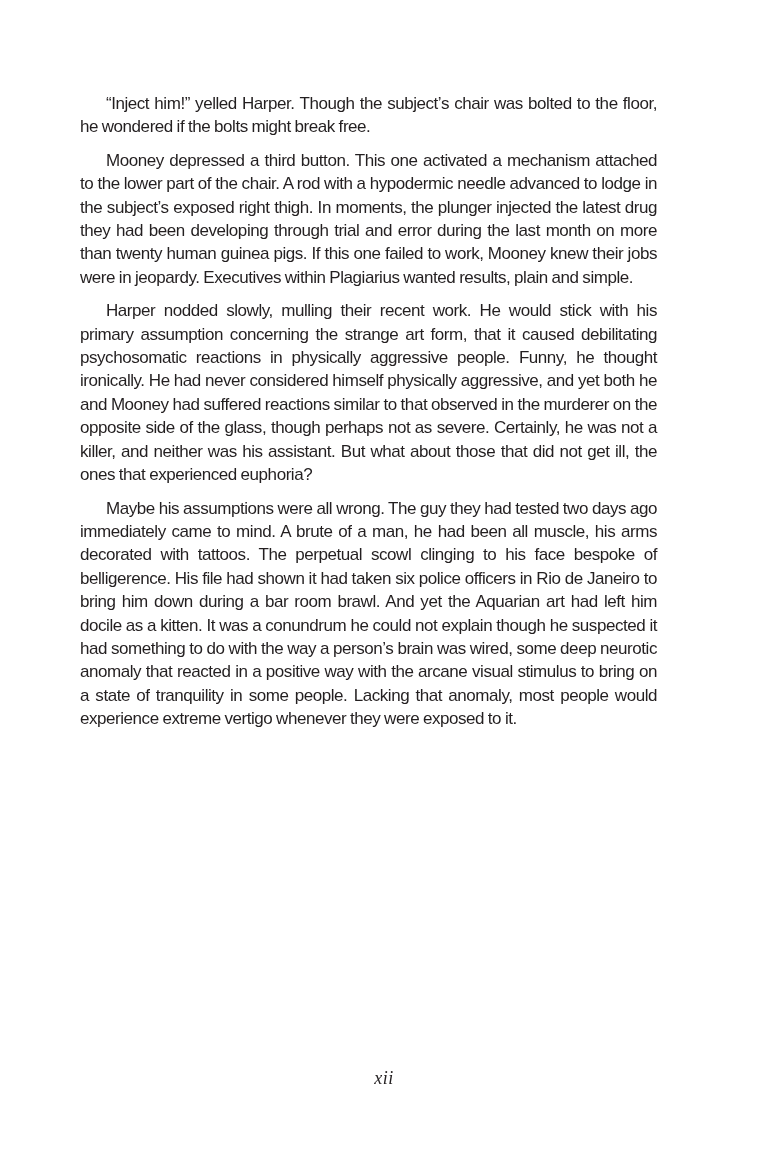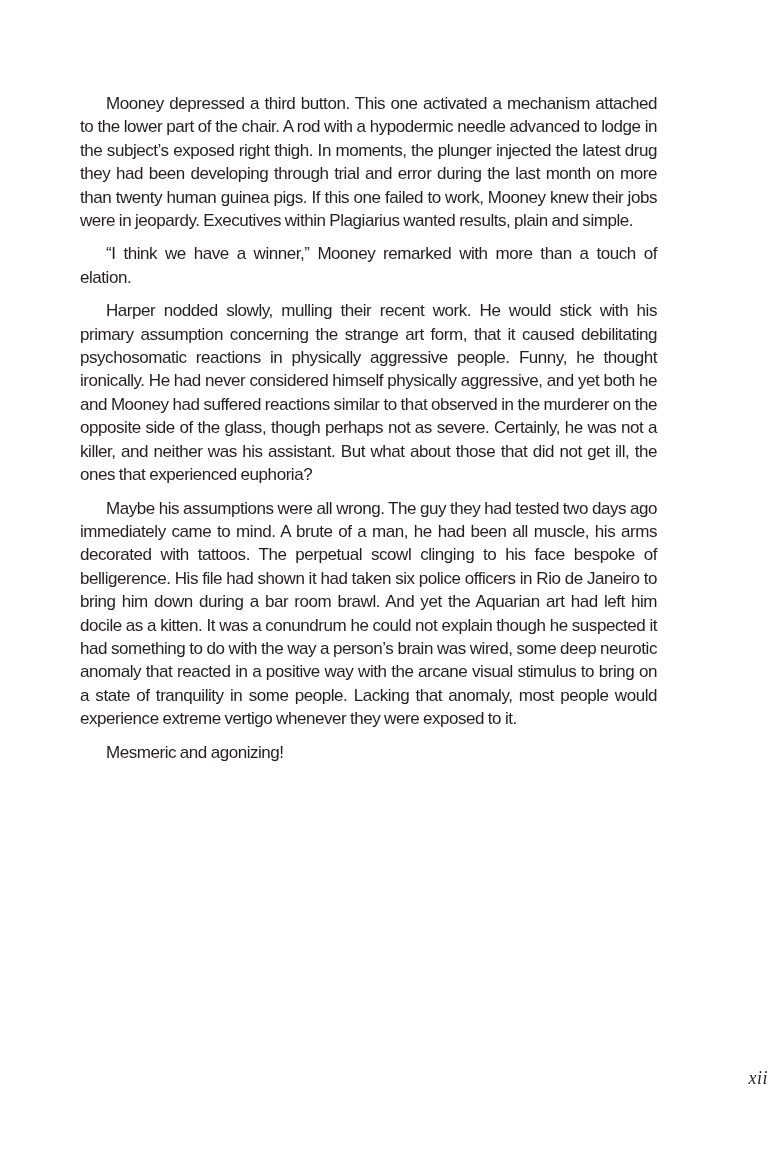--- a/index.html
+++ b/index.html
@@ -29,32 +29,31 @@
       margin: 0 0 10px 0;
       text-indent: 26px;
       text-align: justify;
       text-align-last: left;
     }
     .page-number {
       position: absolute;
       left: 0;
       width: 768px;
       top: 1068px;
-      text-align: right;
+      text-align: center;
       font-family: "Liberation Serif", serif;
       font-style: italic;
       font-size: 18px;
       color: #231f20;
       letter-spacing: 0.5px;
     }
   </style>
 </head>
 <body>
 
 <div class="page">
+  <p class="para">“Inject him!” yelled Harper. Though the subject’s chair was bolted to the floor, he wondered if the bolts might break free.</p>
   <p class="para">Mooney depressed a third button. This one activated a mechanism attached to the lower part of the chair. A rod with a hypodermic needle advanced to lodge in the subject’s exposed right thigh. In moments, the plunger injected the latest drug they had been developing through trial and error during the last month on more than twenty human guinea pigs. If this one failed to work, Mooney knew their jobs were in jeopardy. Executives within Plagiarius wanted results, plain and simple.</p>
-  <p class="para">“I think we have a winner,” Mooney remarked with more than a touch of elation.</p>
   <p class="para">Harper nodded slowly, mulling their recent work. He would stick with his primary assumption concerning the strange art form, that it caused debilitating psychosomatic reactions in physically aggressive people. Funny, he thought ironically. He had never considered himself physically aggressive, and yet both he and Mooney had suffered reactions similar to that observed in the murderer on the opposite side of the glass, though perhaps not as severe. Certainly, he was not a killer, and neither was his assistant. But what about those that did not get ill, the ones that experienced euphoria?</p>
   <p class="para">Maybe his assumptions were all wrong. The guy they had tested two days ago immediately came to mind. A brute of a man, he had been all muscle, his arms decorated with tattoos. The perpetual scowl clinging to his face bespoke of belligerence. His file had shown it had taken six police officers in Rio de Janeiro to bring him down during a bar room brawl. And yet the Aquarian art had left him docile as a kitten. It was a conundrum he could not explain though he suspected it had something to do with the way a person’s brain was wired, some deep neurotic anomaly that reacted in a positive way with the arcane visual stimulus to bring on a state of tranquility in some people. Lacking that anomaly, most people would experience extreme vertigo whenever they were exposed to it.</p>
-  <p class="para">Mesmeric and agonizing!</p>
 </div>
 
 <div class="page-number">xii</div>
 
 </body></html>

